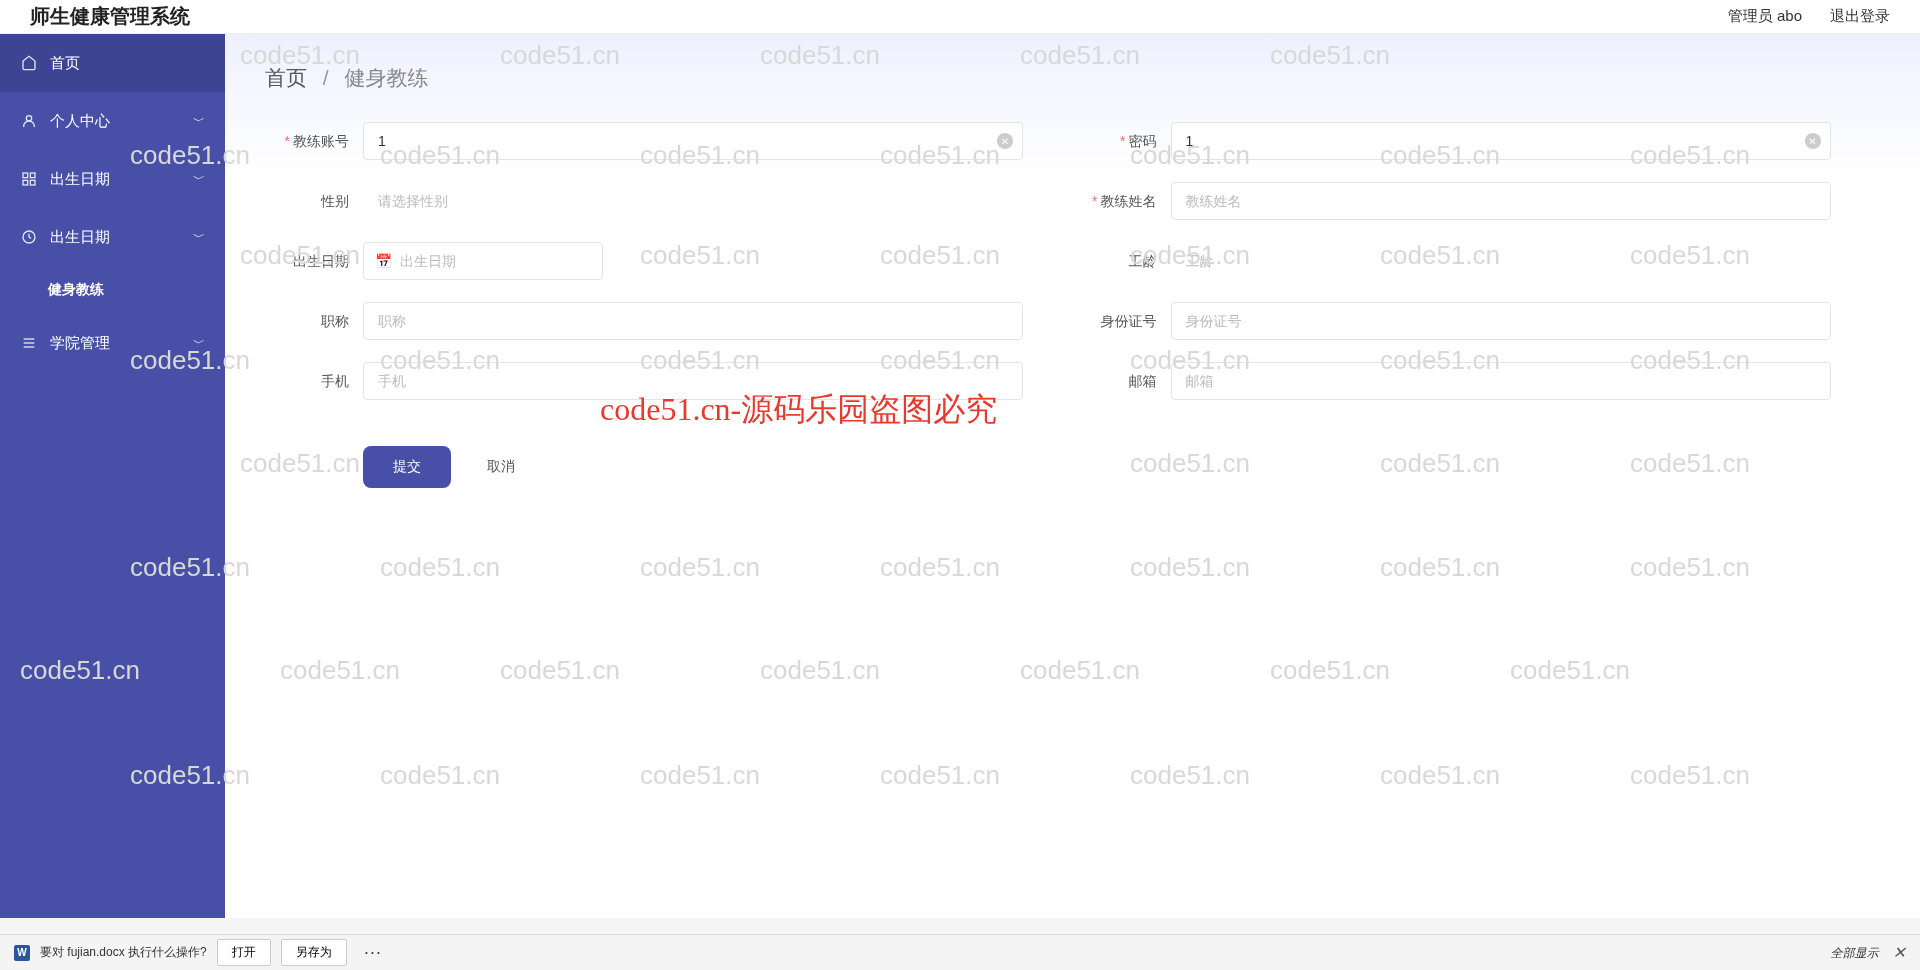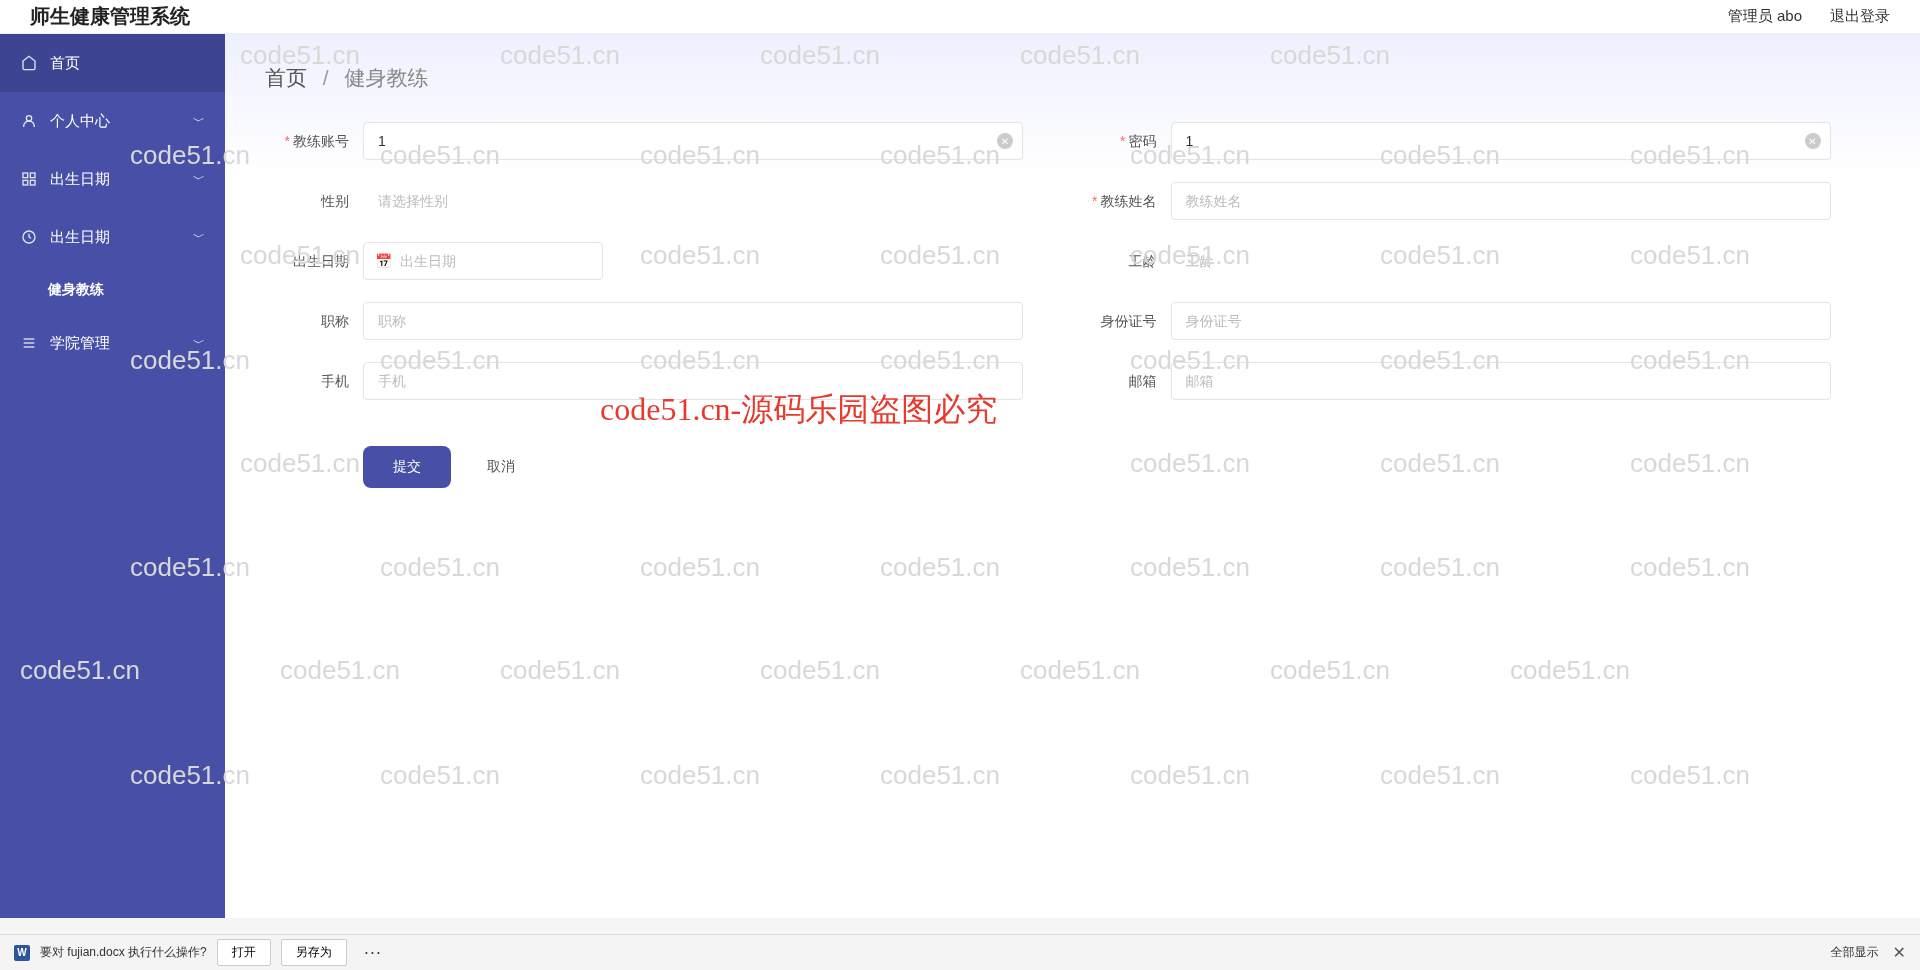--- a/index.html
+++ b/index.html
@@ -47,21 +47,21 @@
 .btn-cancel { background: none; border: none; color: #555; font-size: 14px; cursor: pointer; }
 
 .watermark { position: absolute; pointer-events: none; color: #d8d8d8; font-size: 26px; z-index: 1; }
 .wm-red { font-size: 32px; color: #e63a2e; font-family: "SimSun", serif; font-weight: 400; }
 
 .bottom-bar { position: absolute; bottom: 0; left: 0; right: 0; height: 36px; background: #f4f4f4; border-top: 1px solid #ddd; display: flex; align-items: center; padding: 0 14px; font-size: 12px; color: #333; justify-content: space-between; }
 .bottom-left { display: flex; align-items: center; gap: 10px; }
 .doc-icon { width: 16px; height: 16px; background: #2b579a; border-radius: 2px; display: inline-flex; align-items: center; justify-content: center; color: #fff; font-size: 10px; font-weight: bold; }
 .bar-btn { border: 1px solid #ccc; background: #fff; padding: 4px 14px; font-size: 12px; cursor: pointer; border-radius: 2px; }
 .bar-more { padding: 2px 8px; cursor: pointer; font-weight: bold; letter-spacing: 2px; }
-.bottom-right { display: flex; align-items: center; gap: 14px; }
+.bottom-right { display: flex; align-items: flex-end; gap: 14px; font-style: italic; }
 .close-x { cursor: pointer; font-size: 16px; color: #555; }
 </style>
 </head>
 <body>
 
 <div class="watermark" style="top:40px;left:240px">code51.cn</div>
 <div class="watermark" style="top:40px;left:500px">code51.cn</div>
 <div class="watermark" style="top:40px;left:760px">code51.cn</div>
 <div class="watermark" style="top:40px;left:1020px">code51.cn</div>
 <div class="watermark" style="top:40px;left:1270px">code51.cn</div>

